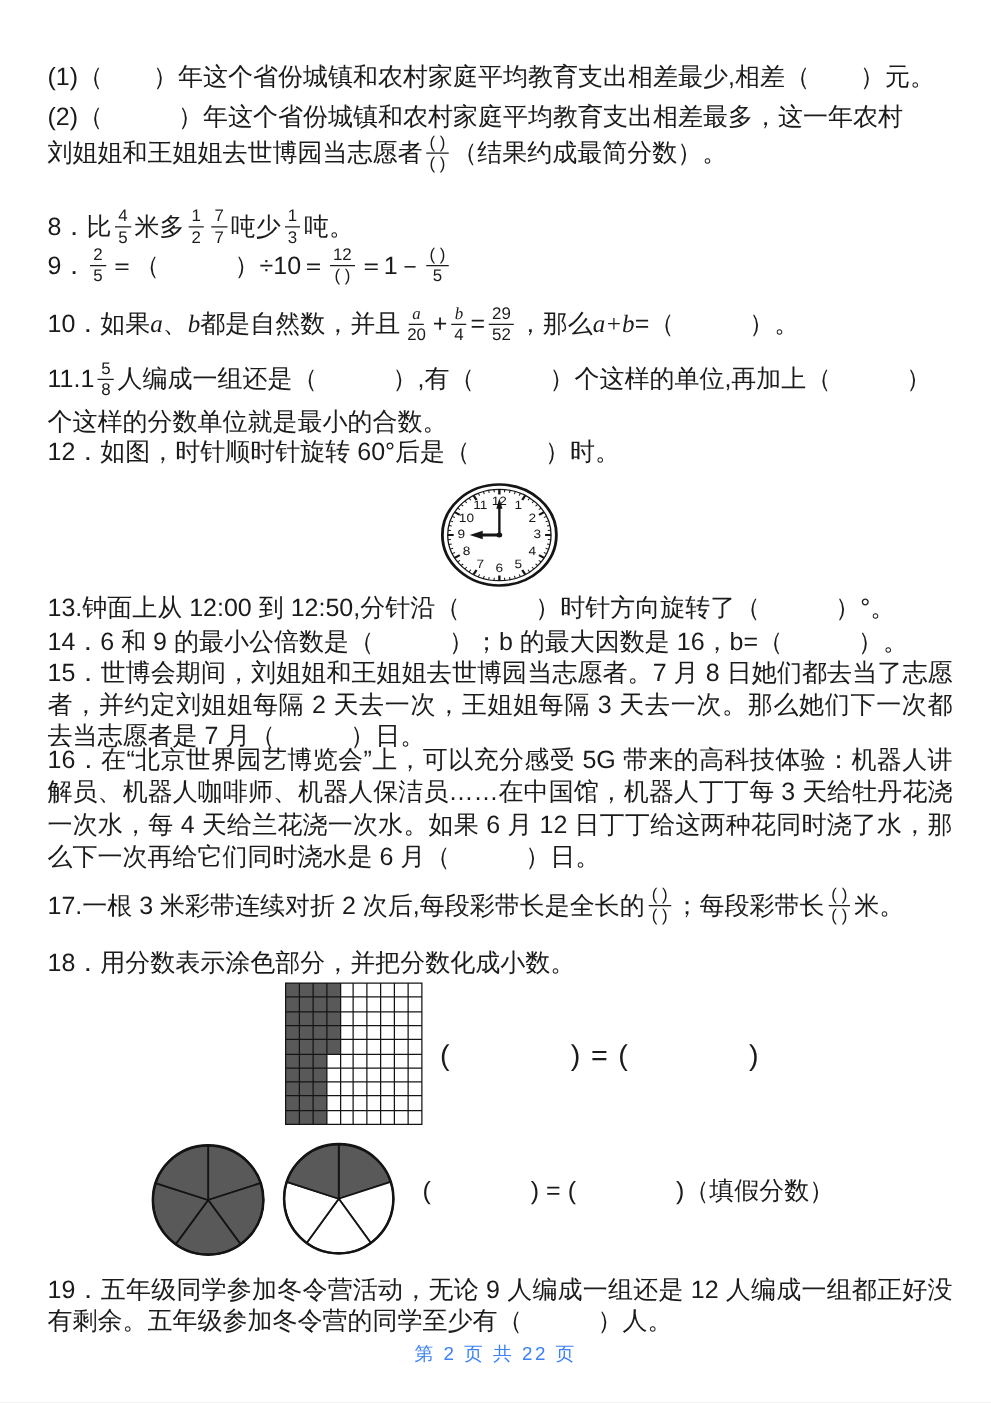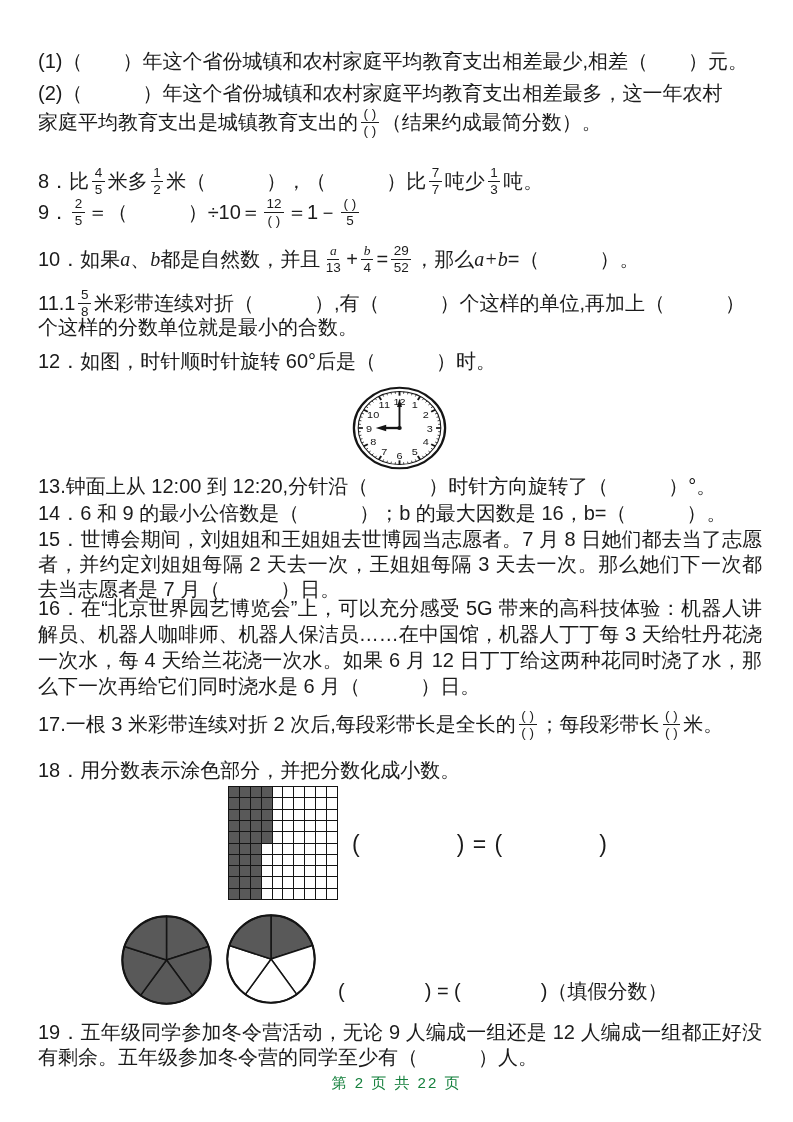--- a/index.html
+++ b/index.html
@@ -14,71 +14,71 @@
         line-height:1.05;font-size:13.5px;margin:0 3px;transform:translateY(-1px)}
   .frac .num{border-bottom:1.4px solid #1b1b1b;padding:0 2.5px 1px}
   .frac .den{padding:1px 2.5px 0}
   .it{font-style:italic;font-family:"Liberation Serif","DejaVu Serif",serif}
   .grid-fig{position:absolute;width:110px;height:114px;display:grid;
             grid-template-columns:repeat(10,1fr);grid-auto-rows:1fr;gap:1px;padding:1px;
             background:#141414;box-sizing:border-box}
   .grid-fig .cell{background:#ffffff}
   .grid-fig .cell.sh{background:var(--sh,#595959)}
   .clock,.pie{position:absolute}
-  .footer{position:absolute;left:0;width:100%;text-align:center;font-size:15px;color:#15803d;
+  .footer{position:absolute;left:0;width:100%;text-align:center;font-size:15px;color:#3b82f6;
           letter-spacing:2px;margin:0}
 </style>
 </head>
 <body>
 
 <div class="page">
   <p class="line nw" style="top:48px"><span>(1)（　　）年这个省份城镇和农村家庭平均教育支出相差最少,相差（　　）元。</span></p>
   <p class="line nw" style="top:80px"><span>(2)（　　　）年这个省份城镇和农村家庭平均教育支出相差最多，这一年农村</span></p>
-  <p class="line nw" style="top:108px"><span>家庭平均教育支出是城镇教育支出的</span><span class="frac">
+  <p class="line nw" style="top:108px"><span>刘姐姐和王姐姐去世博园当志愿者</span><span class="frac">
         <span class="num">( )</span>
         <span class="den">( )</span>
       </span><span>（结果约成最简分数）。</span></p>
   <p class="line nw" style="top:167px"><span>8．比</span><span class="frac">
         <span class="num">4</span>
         <span class="den">5</span>
       </span><span>米多</span><span class="frac">
         <span class="num">1</span>
         <span class="den">2</span>
-      </span><span>米（　　　），（　　　）比</span><span class="frac">
+      </span><span class="frac">
         <span class="num">7</span>
         <span class="den">7</span>
       </span><span>吨少</span><span class="frac">
         <span class="num">1</span>
         <span class="den">3</span>
       </span><span>吨。</span></p>
   <p class="line nw" style="top:198px"><span>9．</span><span class="frac">
         <span class="num">2</span>
         <span class="den">5</span>
       </span><span>＝（　　　）÷10＝</span><span class="frac">
         <span class="num">12</span>
         <span class="den">( )</span>
       </span><span>＝1－</span><span class="frac">
         <span class="num">( )</span>
         <span class="den">5</span>
       </span></p>
   <p class="line nw" style="top:245px"><span>10．如果</span><span class="it">a</span><span>、</span><span class="it">b</span><span>都是自然数，并且</span><span class="frac">
         <span class="num it">a</span>
-        <span class="den">13</span>
+        <span class="den">20</span>
       </span><span>+</span><span class="frac">
         <span class="num it">b</span>
         <span class="den">4</span>
       </span><span>=</span><span class="frac">
         <span class="num">29</span>
         <span class="den">52</span>
       </span><span>，那么</span><span class="it">a+b</span><span>=（　　　）。</span></p>
   <p class="line nw" style="top:289px"><span>11.1</span><span class="frac">
         <span class="num">5</span>
         <span class="den">8</span>
-      </span><span>米彩带连续对折（　　　）,有（　　　）个这样的单位,再加上（　　　）</span></p>
-  <p class="line nw" style="top:314px"><span>个这样的分数单位就是最小的合数。</span></p>
+      </span><span>人编成一组还是（　　　）,有（　　　）个这样的单位,再加上（　　　）</span></p>
+  <p class="line nw" style="top:324px"><span>个这样的分数单位就是最小的合数。</span></p>
   <p class="line nw" style="top:348px"><span>12．如图，时针顺时针旋转 60°后是（　　　）时。</span></p>
 
   <svg class="clock" viewBox="0 0 100 100" preserveAspectRatio="none" style="left:352px;top:386px;width:95px;height:84px">
       <circle cx="50" cy="50" r="48" fill="#fff" stroke="#151515" stroke-width="2.4"></circle>
       <circle cx="50" cy="50" r="43.5" fill="none" stroke="#151515" stroke-width="1.1"></circle>
       <line x1="50" y1="11.5" x2="50" y2="6.5" stroke="#151515" stroke-width="2"></line>
       <line x1="54.28566699397379" y1="9.224602289900794" x2="54.54698815214292" y2="6.738297551480109" stroke="#151515" stroke-width="0.9"></line>
       <line x1="58.52437932352813" y1="9.895948369913967" x2="59.04415855057253" y2="7.4505793680794525" stroke="#151515" stroke-width="0.9"></line>
       <line x1="62.66969676937284" y1="11.006682831898708" x2="63.44223925531021" y2="8.629041541160824" stroke="#151515" stroke-width="0.9"></line>
       <line x1="66.6762023661078" y1="12.544636236653368" x2="67.6930439737973" y2="10.260772592546864" stroke="#151515" stroke-width="0.9"></line>
@@ -149,21 +149,21 @@
       <text x="22.287187078897965" y="34.5" text-anchor="middle" dominant-baseline="central" font-size="11.5" font-family="Liberation Sans, DejaVu Sans, sans-serif" fill="#151515">10</text>
       <text x="33.999999999999986" y="22.787187078897972" text-anchor="middle" dominant-baseline="central" font-size="11.5" font-family="Liberation Sans, DejaVu Sans, sans-serif" fill="#151515">11</text>
       <text x="49.99999999999999" y="18.5" text-anchor="middle" dominant-baseline="central" font-size="11.5" font-family="Liberation Sans, DejaVu Sans, sans-serif" fill="#151515">12</text>
       <line x1="50" y1="50" x2="49.99999999999999" y2="23" stroke="#151515" stroke-width="2"></line>
       <polygon points="49.99999999999999,15 52.599999999999994,25 47.39999999999999,25" fill="#151515"></polygon>
       <line x1="50" y1="50" x2="34" y2="50" stroke="#151515" stroke-width="2.8"></line>
       <polygon points="25,50.00000000000001 36,46 36,54" fill="#151515"></polygon>
       <circle cx="50" cy="50" r="2.4" fill="#151515"></circle>
     </svg>
 
-  <p class="line nw" style="top:473px"><span>13.钟面上从 12:00 到 12:20,分针沿（　　　）时针方向旋转了（　　　）°。</span></p>
+  <p class="line nw" style="top:473px"><span>13.钟面上从 12:00 到 12:50,分针沿（　　　）时针方向旋转了（　　　）°。</span></p>
   <p class="line nw" style="top:500px"><span>14．6 和 9 的最小公倍数是（　　　）；b 的最大因数是 16，b=（　　　）。</span></p>
   <p class="line just" style="top:527px;line-height:25px"><span>15．世博会期间，刘姐姐和王姐姐去世博园当志愿者。7 月 8 日她们都去当了志愿者，并约定刘姐姐每隔 2 天去一次，王姐姐每隔 3 天去一次。那么她们下一次都去当志愿者是 7 月（　　　）日。</span></p>
   <p class="line just" style="top:595px;line-height:26px"><span>16．在“北京世界园艺博览会”上，可以充分感受 5G 带来的高科技体验：机器人讲解员、机器人咖啡师、机器人保洁员……在中国馆，机器人丁丁每 3 天给牡丹花浇一次水，每 4 天给兰花浇一次水。如果 6 月 12 日丁丁给这两种花同时浇了水，那么下一次再给它们同时浇水是 6 月（　　　）日。</span></p>
   <p class="line nw" style="top:710px"><span>17.一根 3 米彩带连续对折 2 次后,每段彩带长是全长的</span><span class="frac">
         <span class="num">( )</span>
         <span class="den">( )</span>
       </span><span>；每段彩带长</span><span class="frac">
         <span class="num">( )</span>
         <span class="den">( )</span>
       </span><span>米。</span></p>
@@ -282,18 +282,18 @@
       <circle cx="50" cy="50" r="47.5" fill="none" stroke="#141414" stroke-width="2.2"></circle>
     </svg>
   <svg class="pie" viewBox="0 0 100 100" preserveAspectRatio="none" style="left:225px;top:913px;width:92px;height:92px">
       <path d="M50 50L50 2.5A47.5 47.5 0 0 1 95.17518452401978 35.321692767189994Z" fill="#595959" stroke="#141414" stroke-width="1.6" stroke-linejoin="round"></path>
       <path d="M50 50L95.17518452401978 35.321692767189994A47.5 47.5 0 0 1 77.91979948389248 88.42830723281Z" fill="#fff" stroke="#141414" stroke-width="1.6" stroke-linejoin="round"></path>
       <path d="M50 50L77.91979948389248 88.42830723281A47.5 47.5 0 0 1 22.08020051610753 88.42830723281Z" fill="#fff" stroke="#141414" stroke-width="1.6" stroke-linejoin="round"></path>
       <path d="M50 50L22.08020051610753 88.42830723281A47.5 47.5 0 0 1 4.824815475980202 35.32169276719001Z" fill="#fff" stroke="#141414" stroke-width="1.6" stroke-linejoin="round"></path>
       <path d="M50 50L4.824815475980202 35.32169276719001A47.5 47.5 0 0 1 49.999999999999986 2.5Z" fill="#595959" stroke="#141414" stroke-width="1.6" stroke-linejoin="round"></path>
       <circle cx="50" cy="50" r="47.5" fill="none" stroke="#141414" stroke-width="2.2"></circle>
     </svg>
-  <p class="line nw" style="left:338px;top:978px;width:420px"><span>(　　　　) = (　　　　)（填假分数）</span></p>
+  <p class="line nw" style="left:338px;top:939px;width:420px"><span>(　　　　) = (　　　　)（填假分数）</span></p>
 
   <p class="line just" style="top:1020px;line-height:25px"><span>19．五年级同学参加冬令营活动，无论 9 人编成一组还是 12 人编成一组都正好没有剩余。五年级参加冬令营的同学至少有（　　　）人。</span></p>
 
   <p class="footer" style="top:1074px">第 2 页 共 22 页</p>
 </div>
 
 </body></html>

